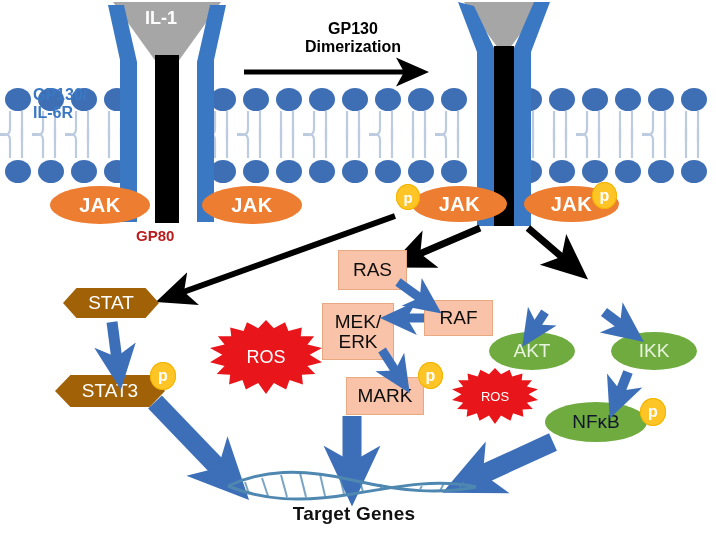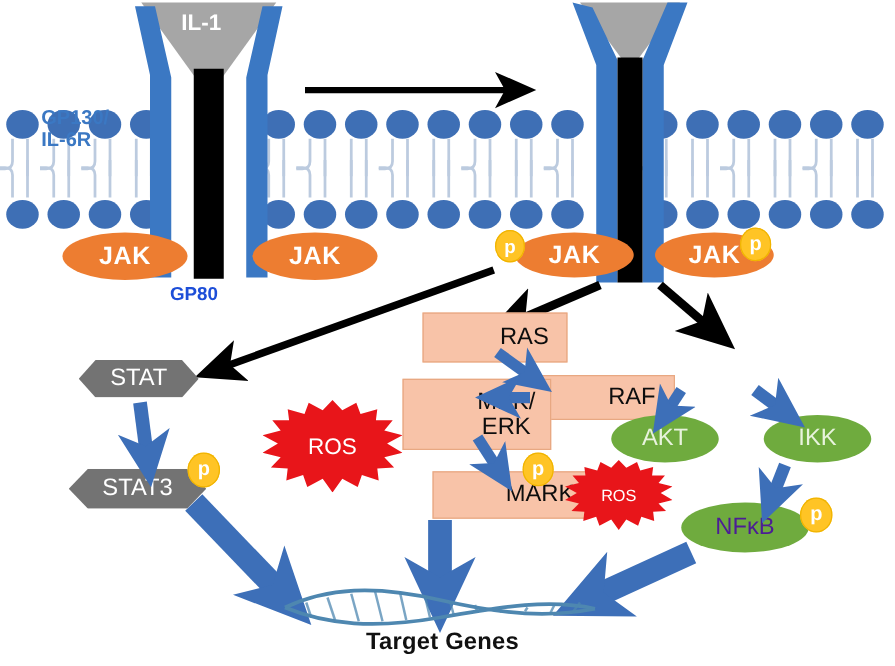--- a/index.html
+++ b/index.html
@@ -27,21 +27,21 @@
     font-weight: bold;
     white-space: pre;
     line-height: 1.12;
   }
   .lbl-receptor {
     color: #3B78C3;
     font-size: 16px;
     text-align: left;
   }
   .lbl-gp80 {
-    color: #1d4ed8;
+    color: #b91c1c;
     font-size: 15px;
   }
   .lbl-dimer {
     color: #000000;
     font-size: 16px;
     text-align: center;
   }
   .lbl-targetgenes {
     color: #111111;
     font-size: 19px;
@@ -92,40 +92,39 @@
     background: #F8C3A8;
     border: 1px solid #e8a882;
     color: #0d0d0d;
     font-family: "Liberation Sans", sans-serif;
     font-size: 19px;
     display: flex;
     align-items: center;
     justify-content: center;
     text-align: center;
     line-height: 1.05;
-    padding-left: 47px;
   }
   
   .gr-ell {
     position: absolute;
     background: #6FAB3E;
     border-radius: 50%;
     color: #e8f3dd;
     font-family: "Liberation Sans", sans-serif;
     font-size: 19px;
     display: flex;
     align-items: center;
     justify-content: center;
   }
-  .gr-ell.nfkb { color: #4c1d95; }
+  .gr-ell.nfkb { color: #0f172a; }
 
   
   .stat-hex {
     position: absolute;
-    background: #737373;
+    background: #a16207;
     color: #ffffff;
     font-family: "Liberation Sans", sans-serif;
     font-size: 19px;
     display: flex;
     align-items: center;
     justify-content: center;
     clip-path: polygon(0% 50%, 14% 0%, 86% 0%, 100% 50%, 86% 100%, 14% 100%);
   }
 
   
@@ -334,20 +333,22 @@
   <div class="pdot" style="left:396px; top:184px; width:24px; height:26px; font-size:15px;">
     <span>p</span>
   </div>
   <div class="pdot" style="left:592px; top:182px; width:25px; height:27px; font-size:16px;">
     <span>p</span>
   </div>
 
   <div class="lbl lbl-receptor" style="left:33px; top:38px;margin-top:48px;">GP130/
 IL-6R</div>
   <div class="lbl lbl-gp80" style="left:136px; top:228px;">GP80</div>
+  <div class="lbl lbl-dimer" style="left:278px; top:20px; width:150px;">GP130
+Dimerization</div>
 
   <div class="lbl" style="left:145px; top:8px; color:#FFFFFF; font-size:18px;">IL-1</div>
 
   <svg class="overlay" viewBox="0 0 716 533">
     <defs>
       <marker id="blkhead" markerWidth="7" markerHeight="7" refX="3.2" refY="3.3" orient="auto" markerUnits="strokeWidth">
         <path d="M0,0.4 L6.6,3.3 L0,6.2 L1.6,3.3 z" fill="#000000"></path>
       </marker>
     </defs>
 

